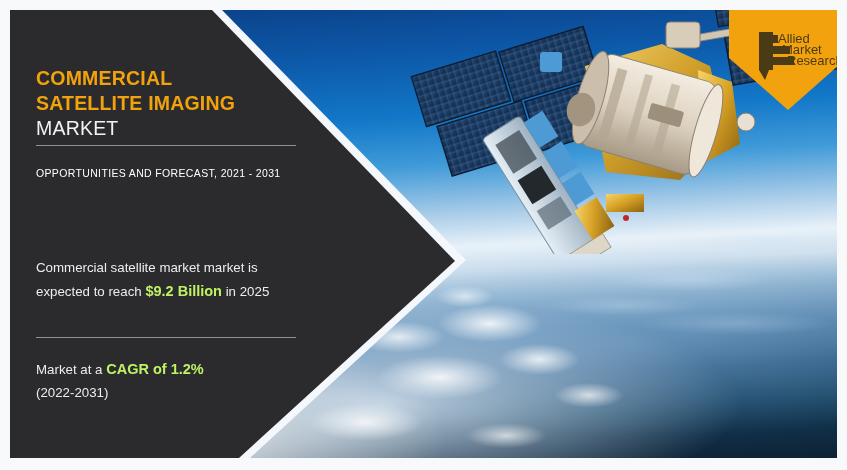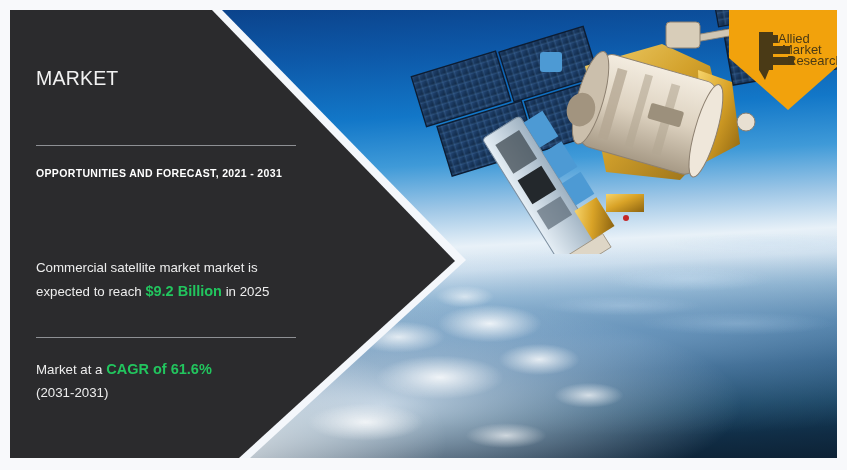--- a/index.html
+++ b/index.html
@@ -51,27 +51,27 @@
   h1{margin:0;position:absolute;top:56px;left:0;width:280px;
      font-size:19.5px;font-weight:bold;line-height:25px;letter-spacing:.2px;}
   h1 .amb{color:#f2a20c;display:block;}
   h1 .wht{color:#f2f2f2;display:block;font-weight:normal;}
 
   .rule{position:absolute;left:0;width:260px;height:1px;background:#8e9094;}
   .rule.r1{top:135px;}
   .rule.r2{top:327px;}
 
   .sub{position:absolute;top:155px;left:0;width:268px;color:#fff;
-       font-size:10.5px;font-weight:bold;line-height:16px;letter-spacing:.35px;}
+       font-size:10.5px;font-weight:normal;line-height:16px;letter-spacing:.35px;}
 
   .body1{position:absolute;top:247px;left:0;width:272px;color:#ededed;
          font-size:13.3px;line-height:22.5px;font-weight:normal;}
   .body2{position:absolute;top:348px;left:0;width:272px;color:#ededed;
          font-size:13.3px;line-height:22.5px;font-weight:normal;}
-  .hi{color:#22c55e;font-weight:bold;font-size:14.5px;}
+  .hi{color:#bef264;font-weight:bold;font-size:14.5px;}
 
   
   #badge{position:absolute;left:719px;top:0;width:118px;height:100px;}
 </style>
 </head>
 <body>
 
 <div id="banner">
 
   <div class="photo">
@@ -159,35 +159,37 @@
   </svg>
 
   <div class="chev">
     <div class="chev-white"></div>
     <div class="chev-dark"></div>
   </div>
 
   <div class="txt">
 
     <h1>
+      <span class="amb">COMMERCIAL</span>
+      <span class="amb">SATELLITE IMAGING</span>
       <span class="wht">MARKET</span>
     </h1>
 
     <div class="rule r1"></div>
 
     <div class="sub">OPPORTUNITIES AND FORECAST, 2021 - 2031</div>
 
     <div class="body1">
       <span>Commercial satellite market market is expected to reach </span><span class="hi">$9.2 Billion</span><span> in 2025</span>
     </div>
 
     <div class="rule r2"></div>
 
     <div class="body2">
-      <span>Market at a </span><span class="hi">CAGR of 61.6%</span><br><span>(2031-2031)</span>
+      <span>Market at a </span><span class="hi">CAGR of 1.2%</span><br><span>(2022-2031)</span>
     </div>
   </div>
 
   <svg id="badge" viewBox="0 0 118 100">
     <polygon points="0,0 118,0 118,48 59,100 0,48" fill="#f2a20c"></polygon>
     <g fill="#4a3a16">
       <path d="M30 22 h14 v38 h-14 z"></path>
       <path d="M30 60 h10 l-4 10 z"></path>
       <rect x="33" y="25" width="10" height="8"></rect>
       <rect x="33" y="36" width="10" height="8"></rect>

